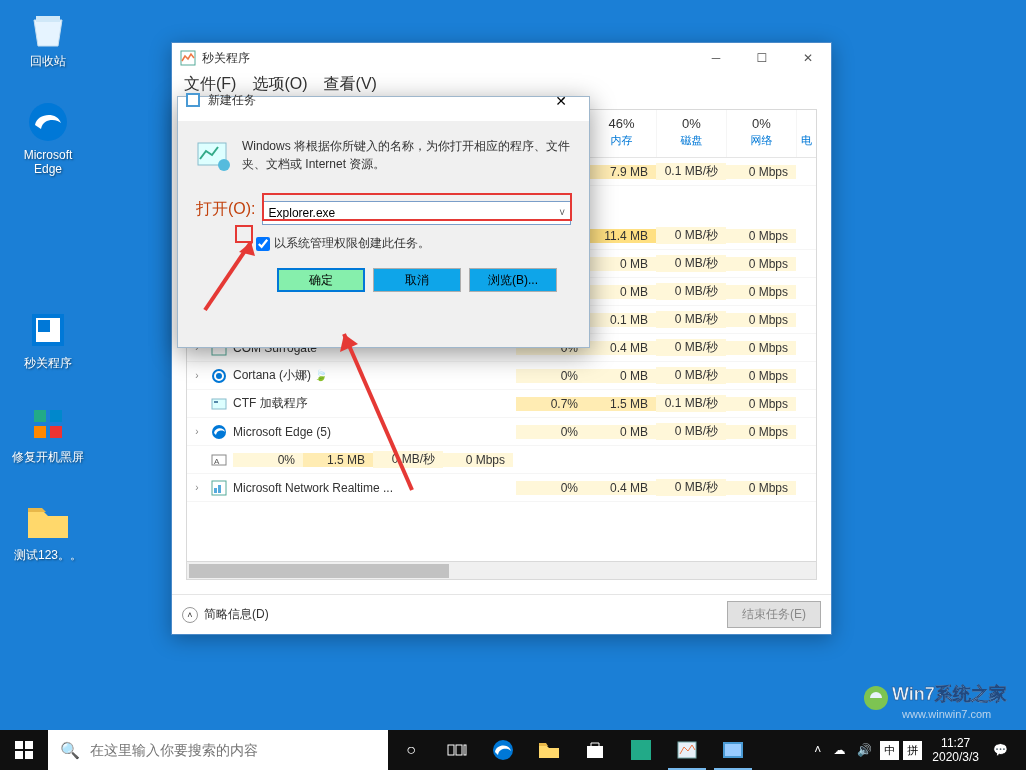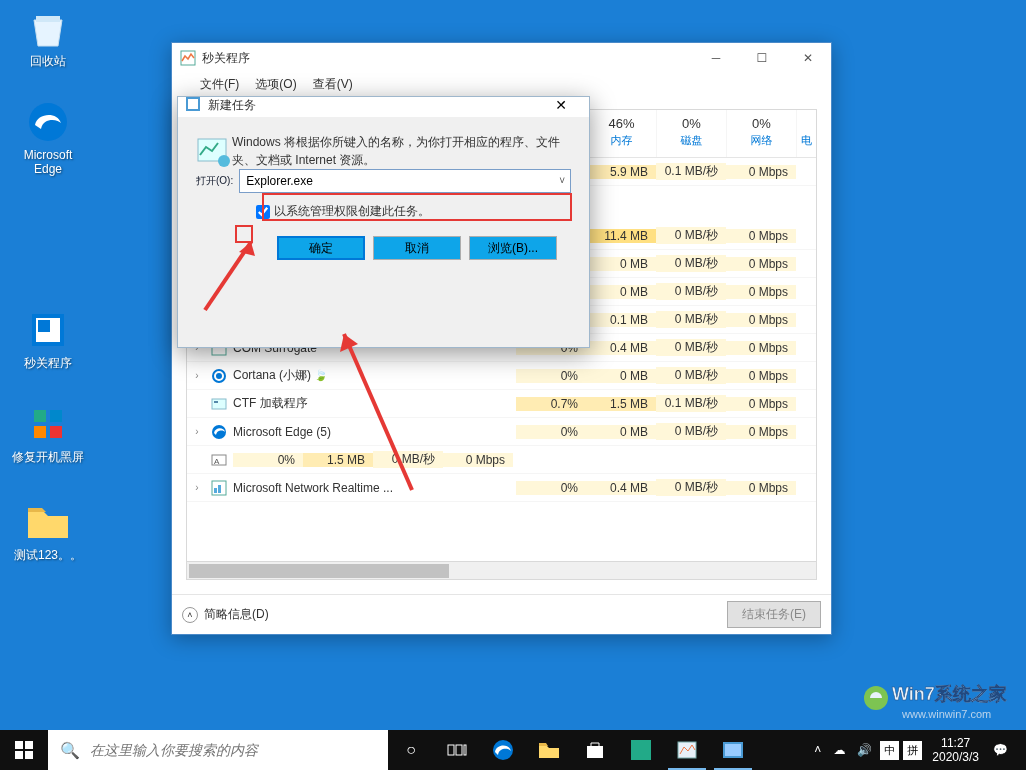--- a/index.html
+++ b/index.html
@@ -12,21 +12,21 @@
 .desktop-icon .lbl { font-size: 12px; text-shadow: 1px 1px 2px rgba(0,0,0,.5); line-height: 14px; }
 
 
 .window { position: absolute; left: 171px; top: 42px; width: 661px; height: 593px; background: #fff; border: 1px solid #4a8ac9; box-shadow: 0 4px 20px rgba(0,0,0,.3); display: flex; flex-direction: column; }
 .titlebar { height: 30px; display: flex; align-items: center; padding: 0 0 0 8px; background: #fff; }
 .titlebar .ticon { width: 16px; height: 16px; margin-right: 6px; }
 .titlebar .ttitle { flex: 1; font-size: 12px; color: #333; }
 .win-btns { display: flex; }
 .win-btn { width: 46px; height: 30px; display: flex; align-items: center; justify-content: center; color: #555; cursor: pointer; font-size: 12px; }
 
-.menubar { height: 22px; display: flex; align-items: center; padding: 0 20px; font-size: 12px; color: #333; }
+.menubar { height: 22px; display: flex; align-items: center; padding: 0 4px; font-size: 16px; color: #333; }
 .menubar span { padding: 2px 8px; cursor: pointer; }
 
 .tm-body { flex: 1; border: 1px solid #d9d9d9; margin: 14px; display: flex; flex-direction: column; overflow: hidden; }
 
 .tm-header-row { display: flex; height: 48px; border-bottom: 1px solid #e5e5e5; }
 .tm-header-row .spacer { flex: 1; }
 .col-h { width: 70px; text-align: center; font-size: 12px; color: #333; padding-top: 6px; border-left: 1px solid #f5f5f5; }
 .col-h .pct { font-size: 13px; }
 .col-h .lbl2 { font-size: 11px; color: #4a6; margin-top: 2px; }
 .col-h.cut { width: 20px; overflow: hidden; white-space: nowrap; }
@@ -46,49 +46,49 @@
 .tm-scroll { height: 18px; background: #f0f0f0; border-top: 1px solid #d9d9d9; display: flex; align-items: center; }
 .tm-scroll .thumb { height: 14px; width: 260px; background: #c2c2c2; margin-left: 2px; }
 
 .tm-footer { height: 40px; display: flex; align-items: center; padding: 0 10px; border-top: 1px solid #e5e5e5; }
 .tm-footer .less { font-size: 12px; color: #333; cursor: pointer; display: flex; align-items: center; gap: 6px; }
 .tm-footer .less .circ { width: 16px; height: 16px; border: 1px solid #999; border-radius: 50%; display: flex; align-items: center; justify-content: center; font-size: 9px; }
 .tm-footer .endbtn { margin-left: auto; padding: 4px 14px; font-size: 12px; background: #e1e1e1; border: 1px solid #adadad; color: #888; }
 
 
 .dialog { position: absolute; left: 177px; top: 96px; width: 413px; height: 252px; background: #f0f0f0; border: 1px solid #9fb7cc; box-shadow: 0 6px 24px rgba(0,0,0,.4); z-index: 10; }
-.dlg-title { height: 20px; display: flex; align-items: flex-start; padding: 0 8px; background: #fff; }
+.dlg-title { height: 20px; display: flex; align-items: flex-end; padding: 12px 8px; background: #fff; }
 .dlg-title .dico { width: 16px; height: 16px; margin-right: 6px; }
 .dlg-title .dtxt { flex: 1; font-size: 12px; color: #333; }
 .dlg-close { width: 40px; text-align: center; cursor: pointer; font-size: 14px; }
 .dlg-body { padding: 16px 18px 8px; }
-.dlg-desc { display: flex; gap: 0; }
+.dlg-desc { display: flex; gap: 10px; margin-bottom: 20px; }
 .dlg-desc .runico { width: 36px; height: 36px; flex-shrink: 0; }
 .dlg-desc .txt { font-size: 12px; color: #333; line-height: 18px; }
 .dlg-open { display: flex; align-items: center; gap: 6px; }
-.dlg-open .olbl { font-size: 10px; color: #0f172a; }
-.dlg-open .combo { flex: 1; position: relative; }
+.dlg-open .olbl { font-size: 16px; color: #c2410c; }
+.dlg-open .combo { flex: 1; position: relative; margin-top: 8px; }
 .dlg-open .combo input { width: 100%; height: 24px; border: 1px solid #7a9ec9; padding: 0 20px 0 6px; font-size: 12px; background: #fff; }
 .dlg-open .combo .arrow { position: absolute; right: 6px; top: 6px; font-size: 10px; color: #555; pointer-events: none; }
 .redbox { position: absolute; border: 2px solid #e53935; pointer-events: none; }
 .dlg-chk { margin: 10px 0 0 60px; font-size: 12px; color: #333; display: flex; align-items: center; gap: 4px; }
 .dlg-chk input { width: 14px; height: 14px; }
 .dlg-btns { display: flex; gap: 8px; justify-content: flex-end; padding: 16px 14px 0 0; }
 .dlg-btns button { width: 88px; height: 24px; font-size: 12px; border: 1px solid #adadad; background: #0ea5e9; cursor: pointer; }
-.dlg-btns button.primary { border: 2px solid #0078d7; background: #0ea5e9; }
+.dlg-btns button.primary { border: 2px solid #0078d7; background: #86efac; }
 
 
 .arrow-svg { position: absolute; pointer-events: none; z-index: 20; }
 
 
 .taskbar { position: absolute; left: 0; right: 0; bottom: 0; height: 40px; background: #101010; display: flex; align-items: center; }
 .start-btn { width: 48px; height: 40px; display: flex; align-items: center; justify-content: center; color: #fff; cursor: pointer; }
 .search-box { flex: 0 0 340px; height: 40px; background: #fff; display: flex; align-items: center; padding: 0 12px; gap: 10px; }
 .search-box .sico { color: #555; font-size: 16px; }
-.search-box input { border: none; outline: none; flex: 1; font-size: 14px; color: #8b5cf6; background: transparent; font-style: italic; }
+.search-box input { border: none; outline: none; flex: 1; font-size: 14px; color: #8b5cf6; background: transparent; }
 .task-icons { display: flex; align-items: center; height: 40px; }
 .task-icon { width: 46px; height: 40px; display: flex; align-items: center; justify-content: center; color: #fff; cursor: pointer; position: relative; }
 .task-icon.active::after { content: ""; position: absolute; bottom: 0; left: 4px; right: 4px; height: 2px; background: #76b9ed; }
 .tray { margin-left: auto; display: flex; align-items: center; height: 40px; color: #fff; font-size: 12px; }
 .tray > div { padding: 0 6px; cursor: pointer; }
 .tray .clock { text-align: center; line-height: 14px; padding: 0 8px; }
 .tray .ime { background: #fff; color: #000; padding: 2px 4px; font-size: 11px; margin: 0 2px; }
 
 .watermark { position: absolute; right: 4px; bottom: 42px; pointer-events: none; opacity: .9; }
 
@@ -187,21 +187,21 @@
           <div class="pct">&nbsp;</div>
           <div class="lbl2" style="color:#0078d7">电</div>
         </div>
     </div>
     <div class="tm-rows" id="tm-rows">
         <div class="proc-row">
           <span class="exp"></span>
           <span class="ico2"></span>
           <span class="pname"></span>
           <span class="cell yellow1"></span>
-          <span class="cell yellow2">5.9 MB</span>
+          <span class="cell yellow2">7.9 MB</span>
           <span class="cell yellow1">0.1 MB/秒</span>
           <span class="cell yellow1">0 Mbps</span>
           <span class="cell cut"></span>
         </div>
         <div style="height: 18px;"></div>
         <div style="height: 18px;"></div>
         <div class="proc-row">
           <span class="exp"></span>
           <span class="ico2"></span>
           <span class="pname"></span>

